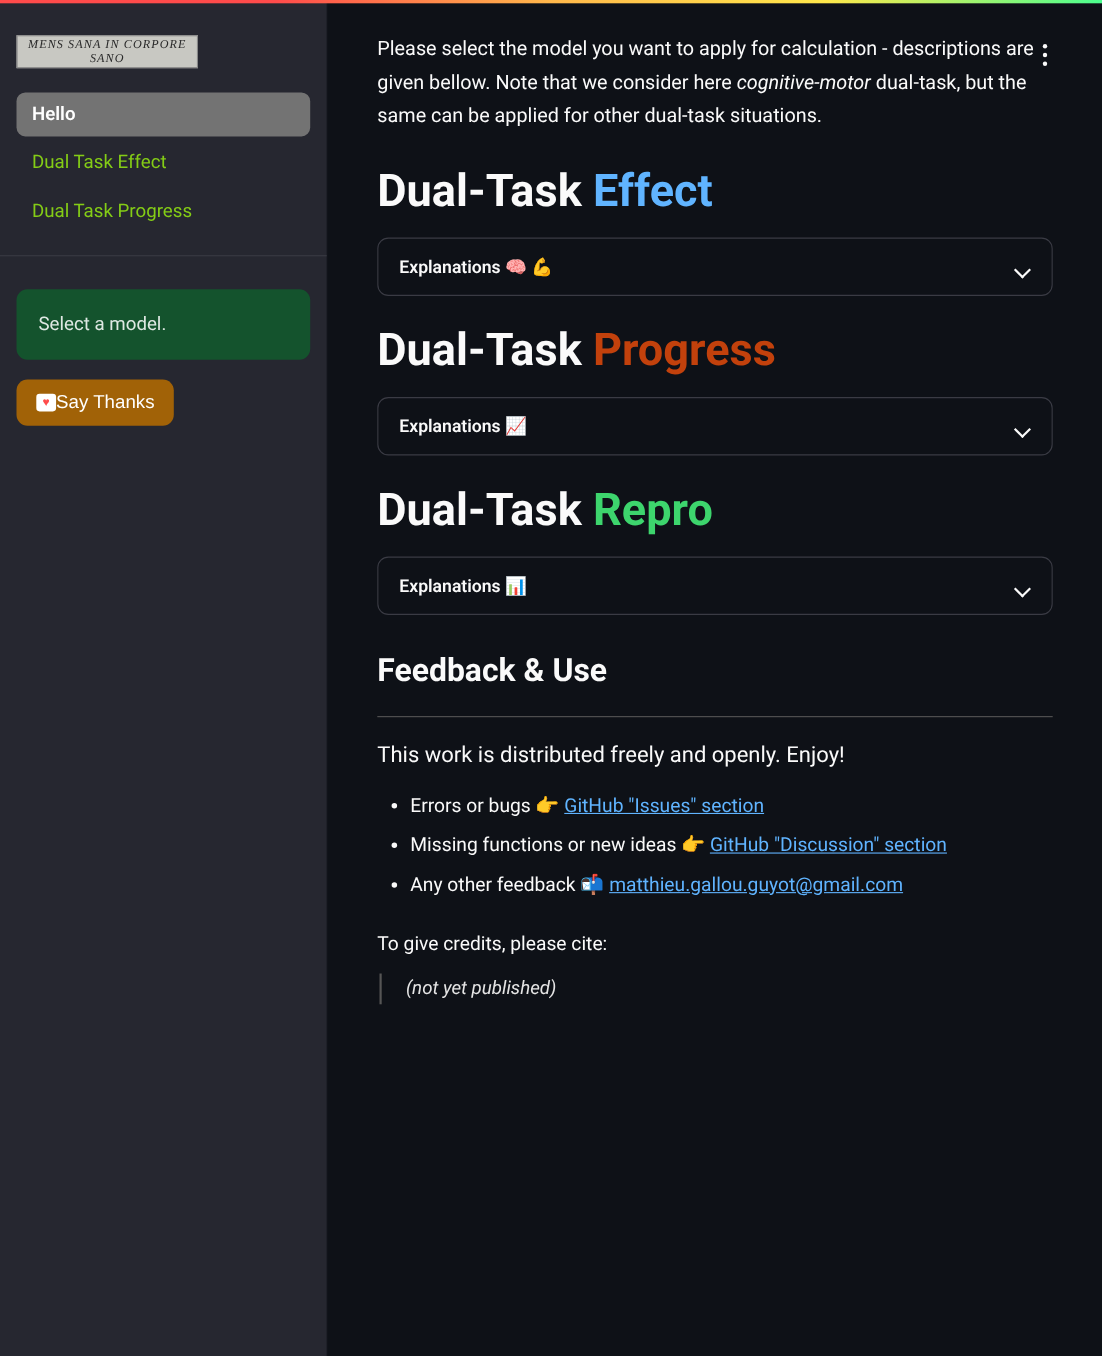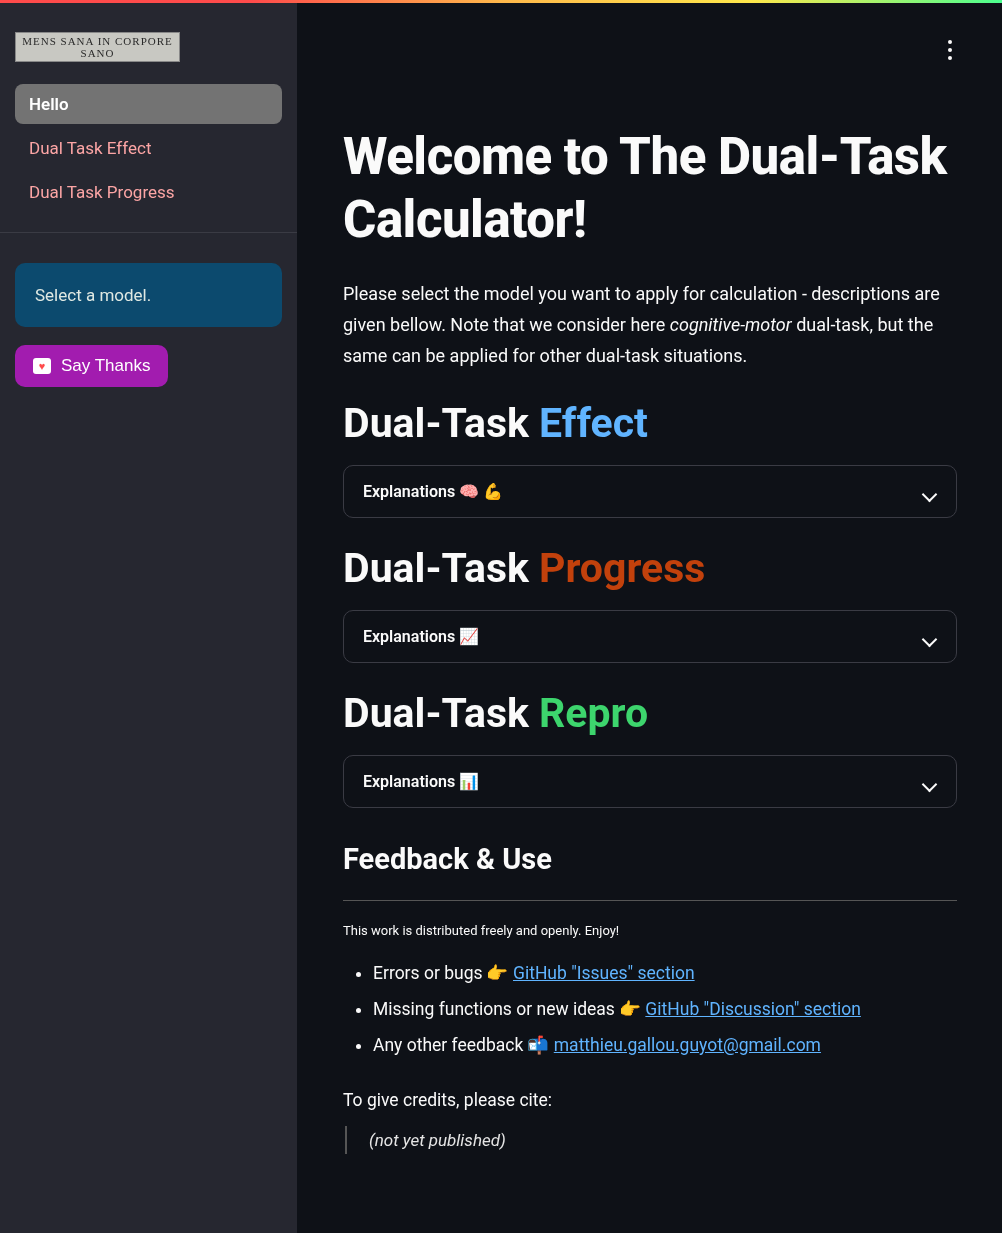--- a/index.html
+++ b/index.html
@@ -30,63 +30,63 @@
   .sidebar-inner { padding: 20px 15px 0 15px; }
   .logo-box {
     width: 165px;
     height: 30px;
     background: #c8c8c2;
     border: 1px solid #888;
     display: flex;
     align-items: center;
     justify-content: center;
     margin: 12px 0 22px 0;
+    font-style: italic;
   }
   .logo-box span {
     font-family: Georgia, serif;
     font-variant: small-caps;
     letter-spacing: 1px;
     font-size: 11px;
     color: #2a2a2a;
     text-align: center;
     line-height: 1.1;
   }
   .nav { padding: 0; }
   .nav-item {
     display: block;
     padding: 10px 14px;
     border-radius: 8px;
-    color: #fca5a5;
+    color: #84cc16;
     font-size: 17px;
     margin-bottom: 4px;
     cursor: pointer;
   }
   .nav-item.active {
     background: #737373;
     color: #ffffff;
     font-weight: 600;
   }
   .sidebar-divider {
     height: 1px;
     background: #3a3b44;
     margin: 20px -15px 0 -15px;
   }
   .alert {
     margin: 30px 0 18px 0;
-    background: #0c4a6e;
+    background: #14532d;
     border-radius: 10px;
     padding: 22px 20px;
     color: #dfe9e3;
     font-size: 17px;
   }
   .thanks-btn {
     display: inline-flex;
     align-items: center;
-    gap: 10px;
-    background: #a21caf;
+    background: #a16207;
     color: #ffffff;
     font-size: 17px;
     font-weight: 400;
     padding: 11px 18px;
     border-radius: 10px;
     cursor: pointer;
     border: none;
   }
   .heart-box {
     width: 18px; height: 16px;
@@ -176,21 +176,21 @@
     transform: rotate(45deg);
   }
   h2.feedback {
     font-size: 29px;
     font-weight: 700;
     margin: 34px 0 8px 0;
     padding-bottom: 24px;
     border-bottom: 1px solid #555;
   }
   p.body {
-    font-size: 13px;
+    font-size: 20px;
     margin: 22px 0 18px 0;
   }
   ul.fb {
     list-style: disc;
     padding-left: 30px;
     font-size: 17.5px;
     line-height: 2.05;
   }
   ul.fb a {
     color: #60b4ff;
@@ -238,21 +238,20 @@
     </div>
   </aside>
 
   <main class="main">
     <div class="kebab">
       <span></span>
         <span></span>
         <span></span>
     </div>
 
-    <h1 class="title">Welcome to The Dual-Task Calculator!</h1>
 
     <p class="intro">
       <span>Please select the model you want to apply for calculation - descriptions are given bellow. Note that we consider here </span><em>cognitive-motor</em><span> dual-task, but the same can be applied for other dual-task situations.</span>
     </p>
 
     <h2 class="section">
       <span>Dual-Task </span><span class="c-blue">Effect</span>
     </h2>
     <div class="expander">
       <span class="label">Explanations 🧠 💪</span>

